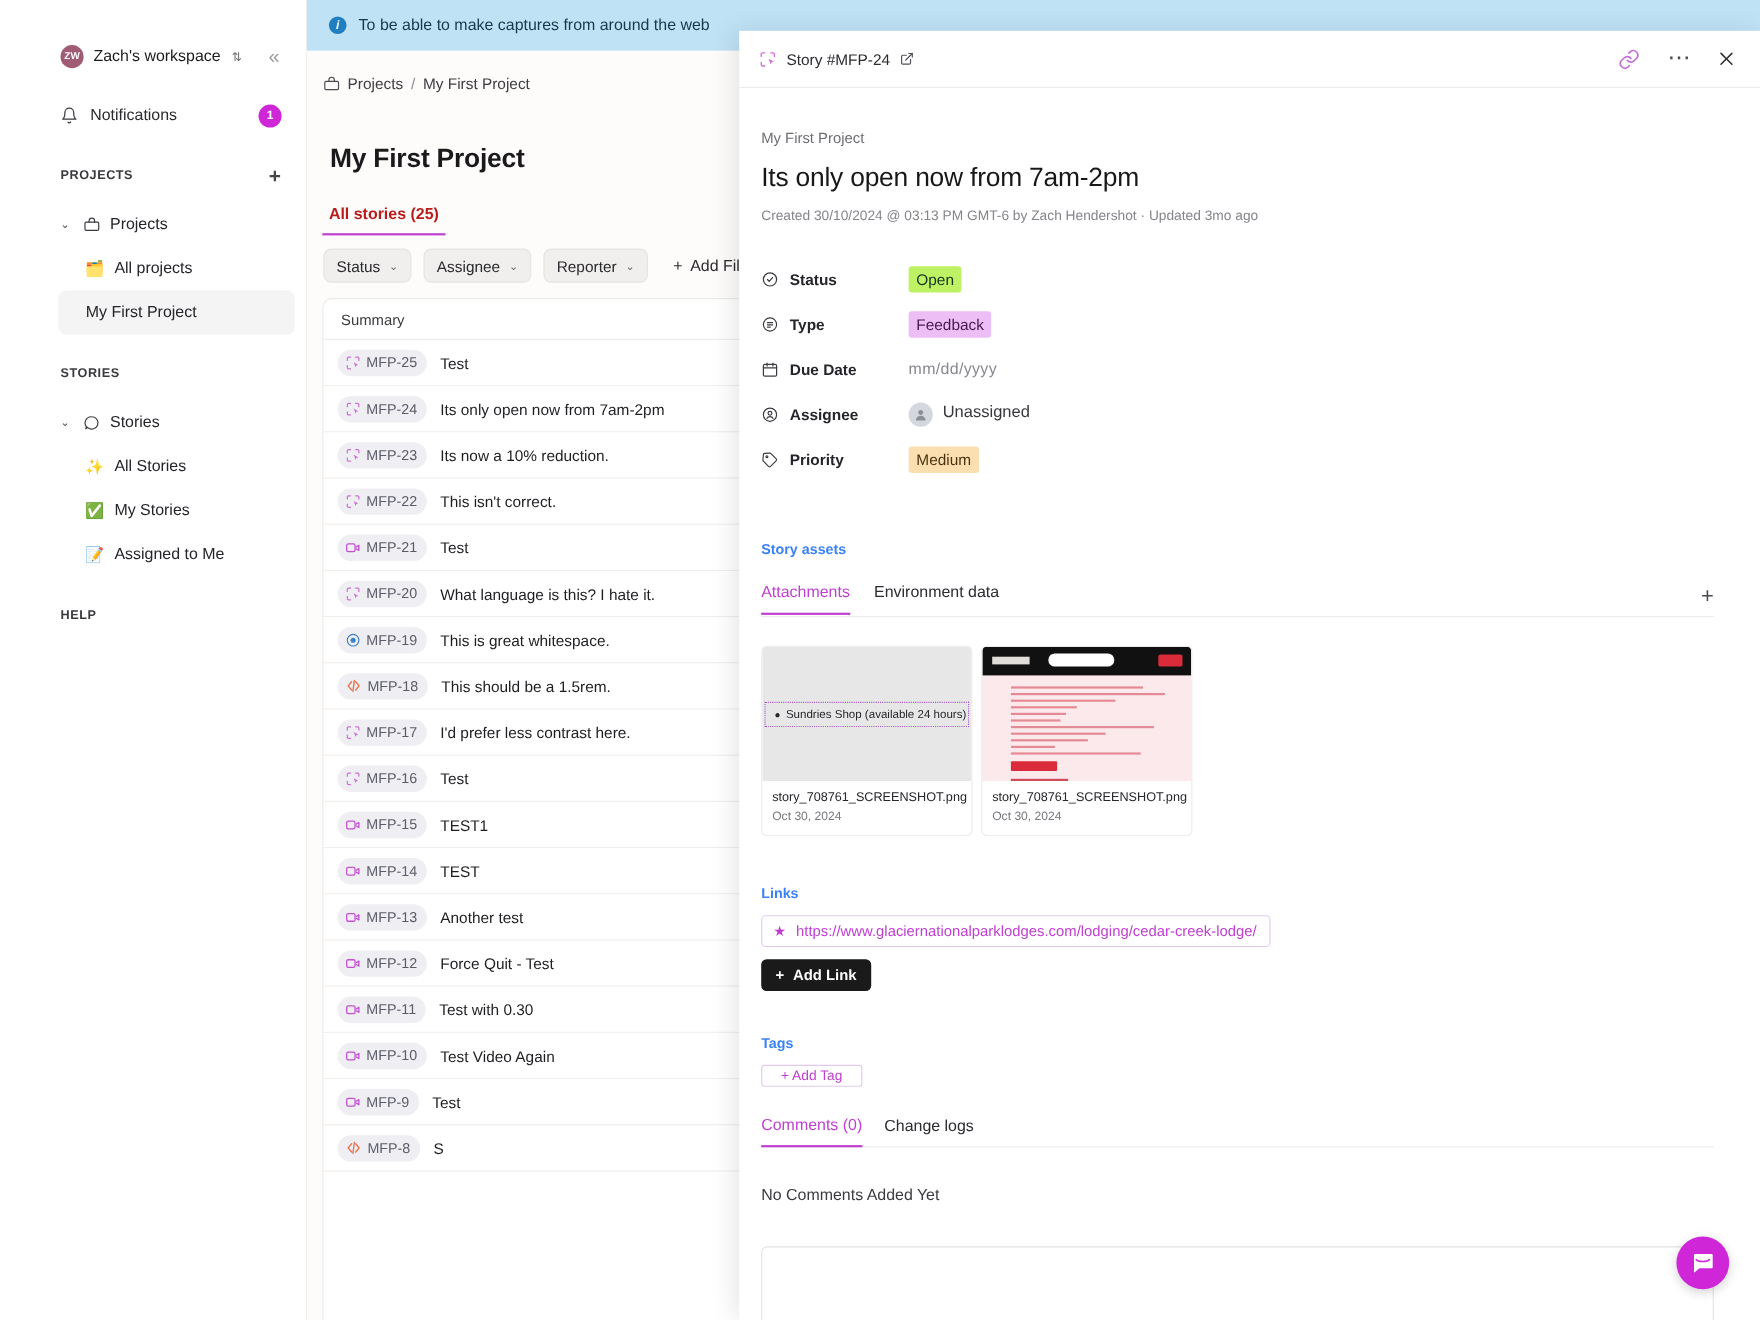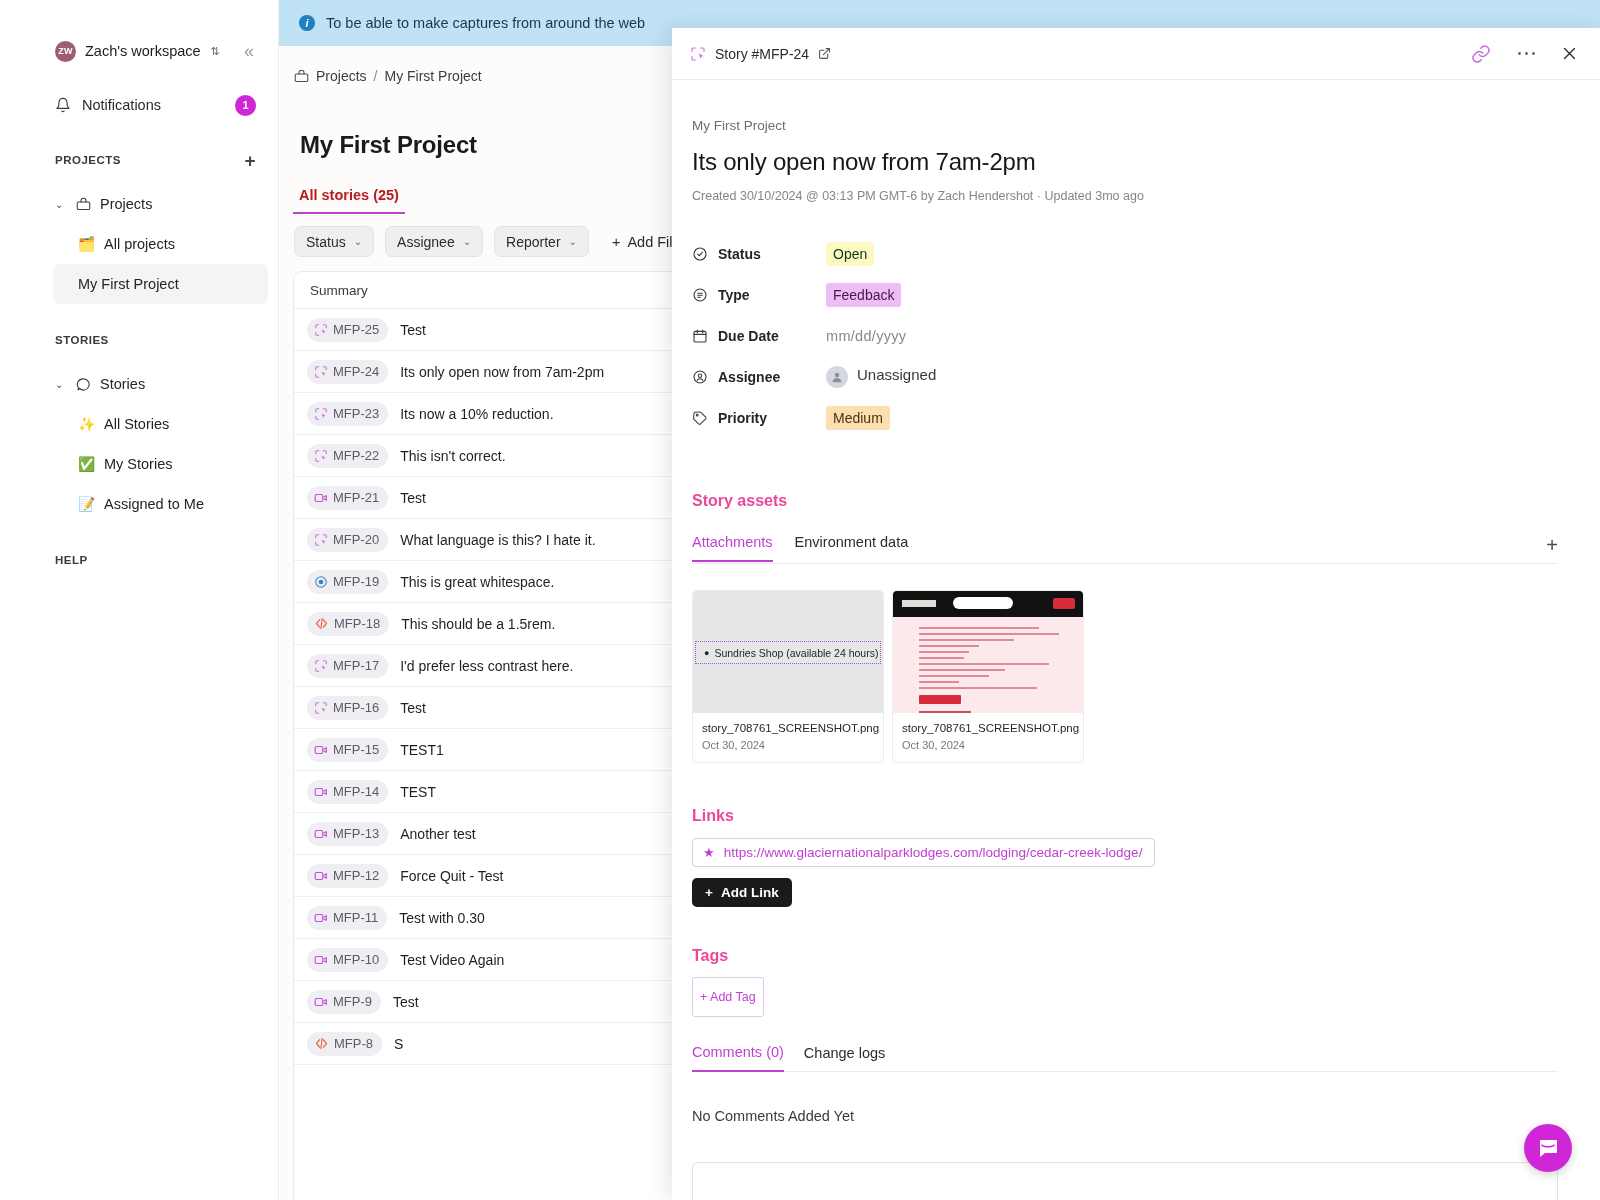--- a/index.html
+++ b/index.html
@@ -159,21 +159,21 @@
   .tag {
     display: inline-flex; align-items: center; height: 24px;
     padding: 0 7px; border-radius: 3px; font-size: 14px;
   }
   .placeholder-txt { font-size: 14.5px; color: #88888f; letter-spacing: .3px; }
   .assignee { display: flex; gap: 9px; font-size: 15px; color: #37373d; }
   .avatar-circle {
     width: 22px; height: 22px; border-radius: 50%; background: #d4d7de;
     display: flex; align-items: center; justify-content: center;
   }
-  .sect-h { font-size: 16px; font-weight: 700; color: #ec4899; }
+  .sect-h { font-size: 13px; font-weight: 700; color: #3b82f6; }
   .assets { margin-top: 54px; }
   .asset-tabs {
     display: flex; align-items: flex-start; gap: 22px;
     margin-top: 24px; border-bottom: 1.5px solid #eceaea; position: relative;
   }
   .atab { font-size: 14.5px; color: #2b2b31; padding-bottom: 10px; }
   .atab.active { color: #bf3fd0; border-bottom: 2.5px solid #bf3fd0; margin-bottom: -1.5px; }
   .asset-plus { margin-left: auto; font-size: 20px; color: #4a4a50; padding-bottom: 6px; cursor: pointer; }
   .thumbs { display: flex; gap: 8px; margin-top: 26px; }
   .thumb {
@@ -205,22 +205,22 @@
   }
   .star { color: #c23ad0; font-size: 13px; }
   .btn-dark {
     display: inline-flex; align-items: center; gap: 8px; margin-top: 11px;
     background: #1a1a1a; color: #fff; border-radius: 5px;
     height: 29px; padding: 0 13px; font-size: 13.5px; font-weight: 600;
   }
   .tags-sect { margin-top: 40px; }
   .add-tag {
     display: inline-flex; align-items: center; margin-top: 12px;
-    border: 1px solid #e2c9ea; border-radius: 3px; height: 40px;
-    padding: 0 7px; font-size: 12.5px; color: #bf3fd0;
+    border: 1px solid #e2c9ea; border-radius: 3px; height: 20px;
+    padding: 0 17px; font-size: 12.5px; color: #bf3fd0;
   }
   .cmt-tabs {
     display: flex; align-items: flex-end; gap: 20px; margin-top: 27px;
     border-bottom: 1.5px solid #eceaea;
     text-align: right;
   }
   .no-cmt { font-size: 14.5px; color: #3a3a40; margin-top: 36px; }
   .cmt-input {
     margin-top: 38px; height: 72px; border: 1px solid #e3e3e6; border-radius: 5px;
     background: #fff;
@@ -624,21 +624,21 @@
         <div class="frow">
           <div class="flabel">
             <span class="icon">
               <svg width="16" height="16" viewBox="0 0 24 24" fill="none" stroke="#3b3b42" stroke-width="1.7" stroke-linecap="round" stroke-linejoin="round">
                 <circle cx="12" cy="12" r="9"></circle>
                   <path d="M8.5 12.2l2.4 2.4 4.6-5"></path>
               </svg>
             </span>
             <span>Status</span>
           </div>
-          <span class="tag" style="background:#fef9c3;color:#12351f;">Open</span>
+          <span class="tag" style="background:#bef264;color:#12351f;">Open</span>
         </div>
 
         <div class="frow">
           <div class="flabel">
             <span class="icon">
               <svg width="16" height="16" viewBox="0 0 24 24" fill="none" stroke="#3b3b42" stroke-width="1.6" stroke-linecap="round">
                 <circle cx="12" cy="12" r="9"></circle>
                   <path d="M8.5 9.5h7M8.5 12.5h7M8.5 15.5h4"></path>
               </svg>
             </span>

